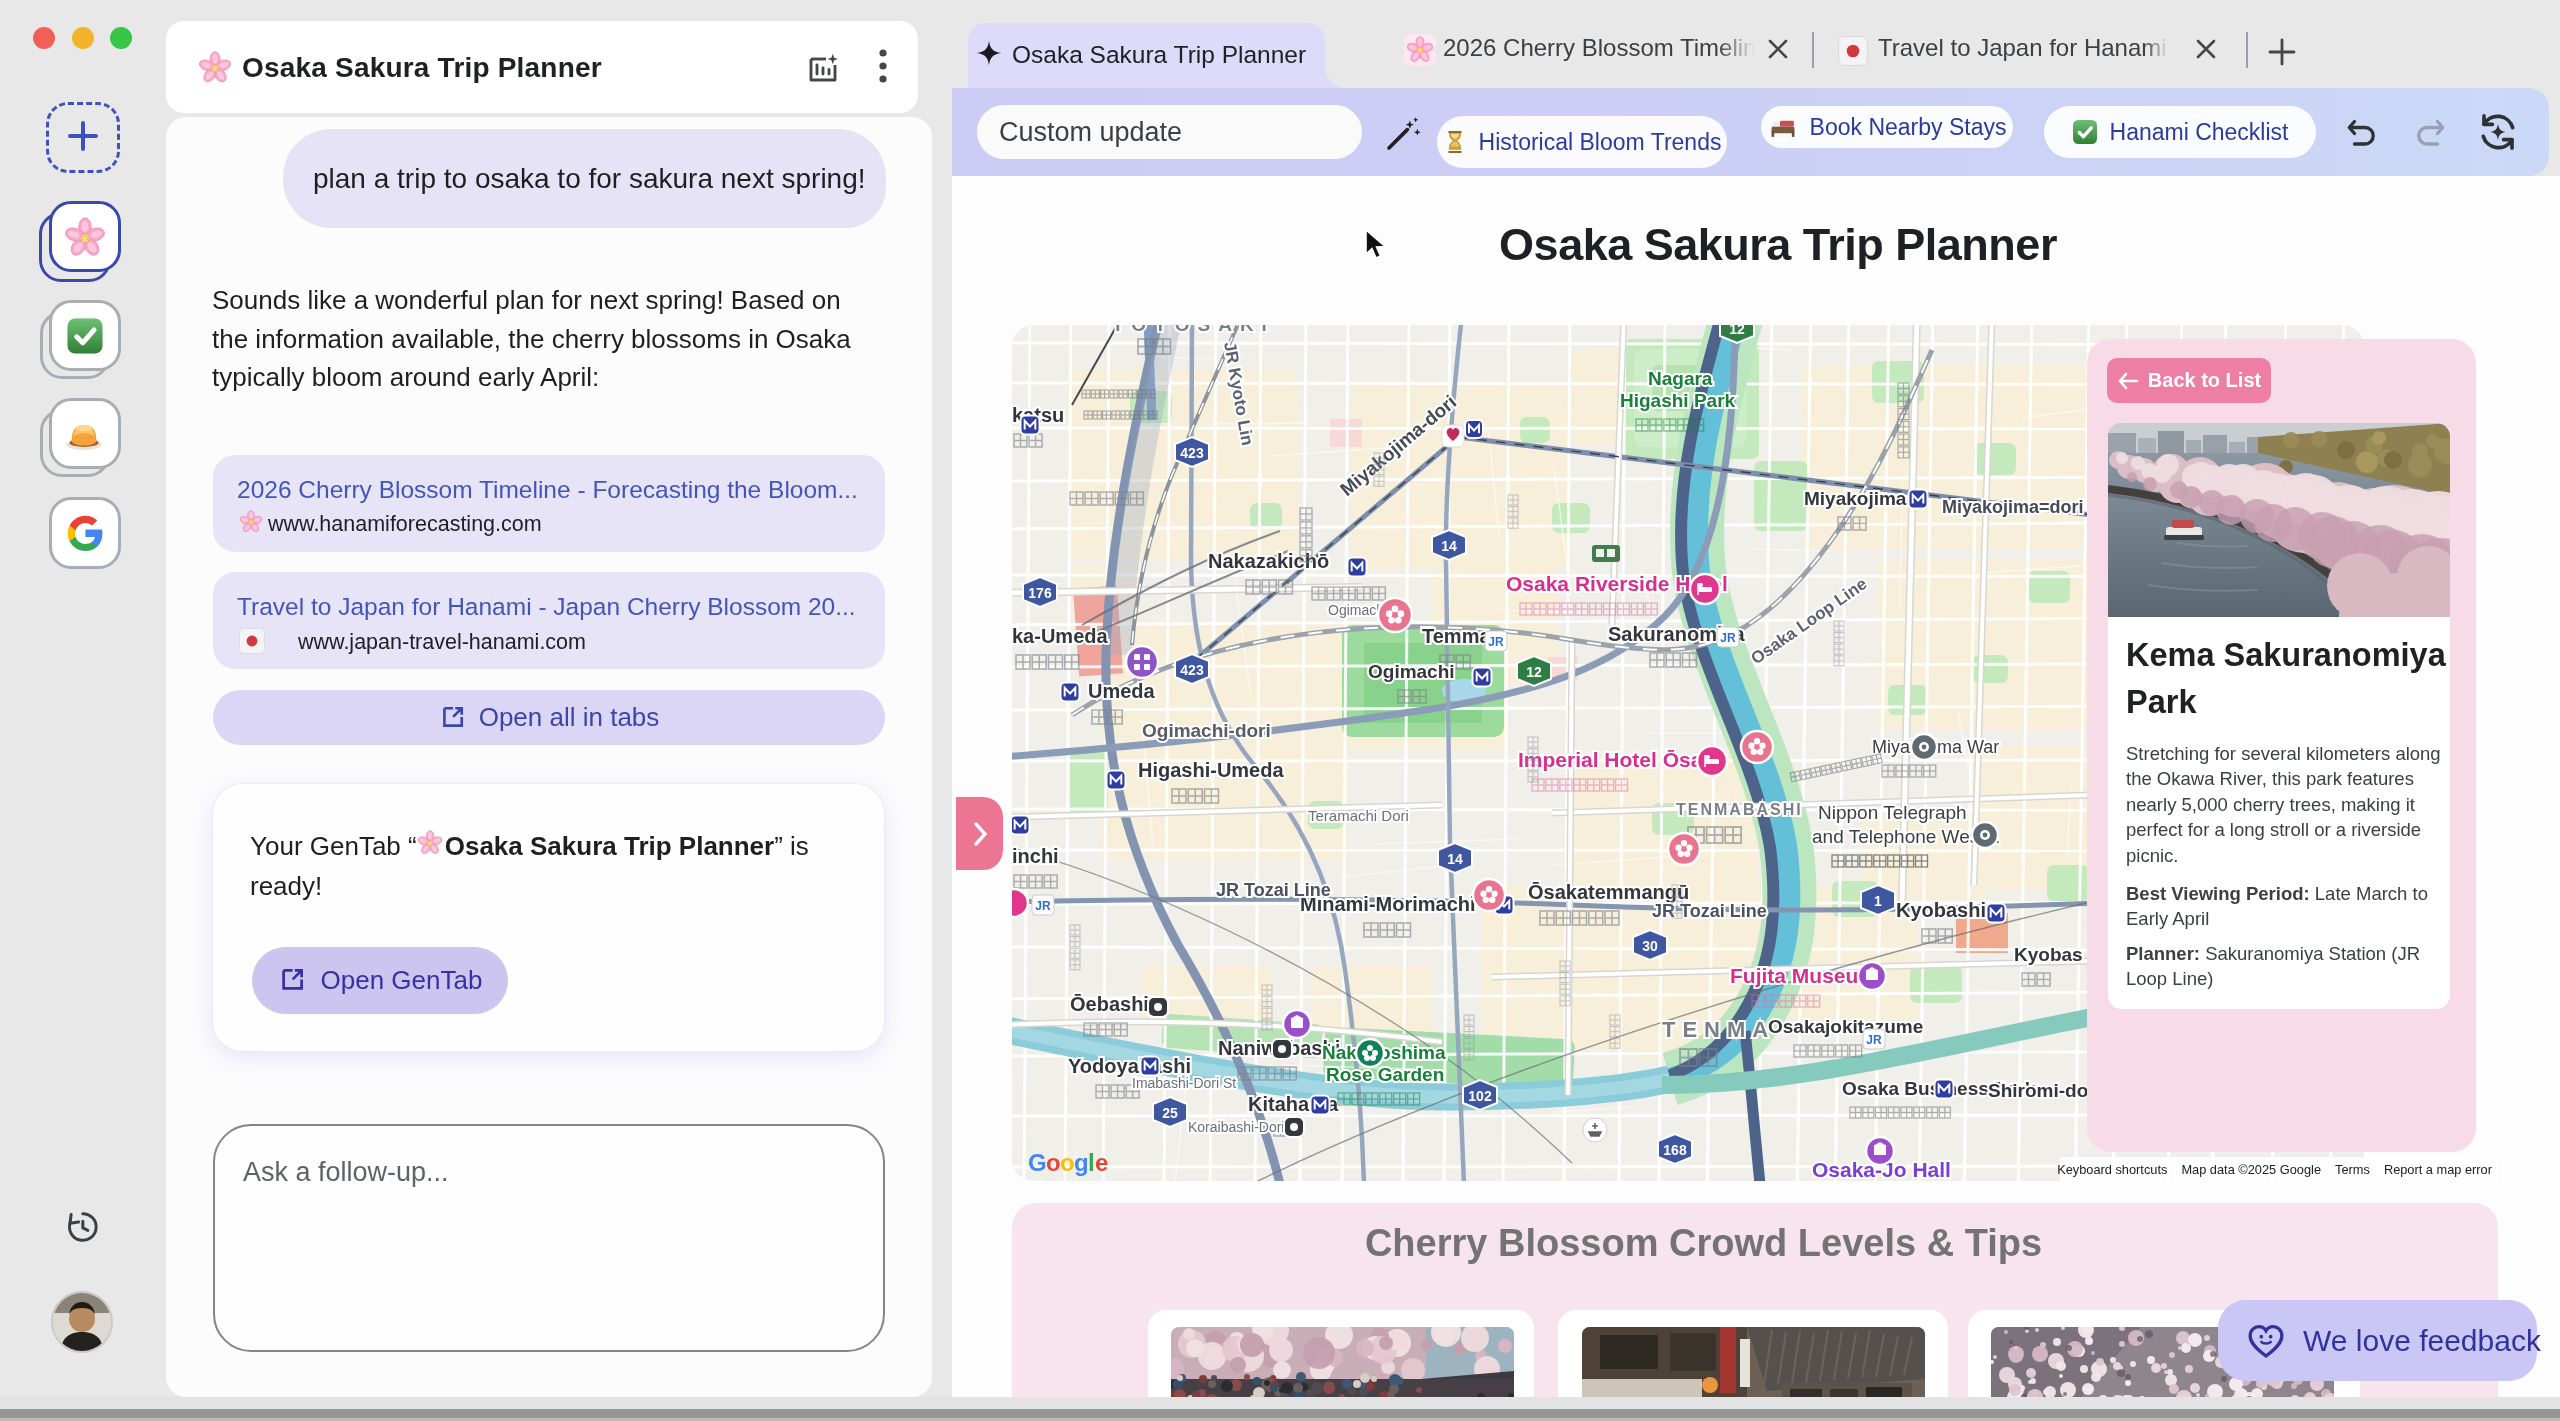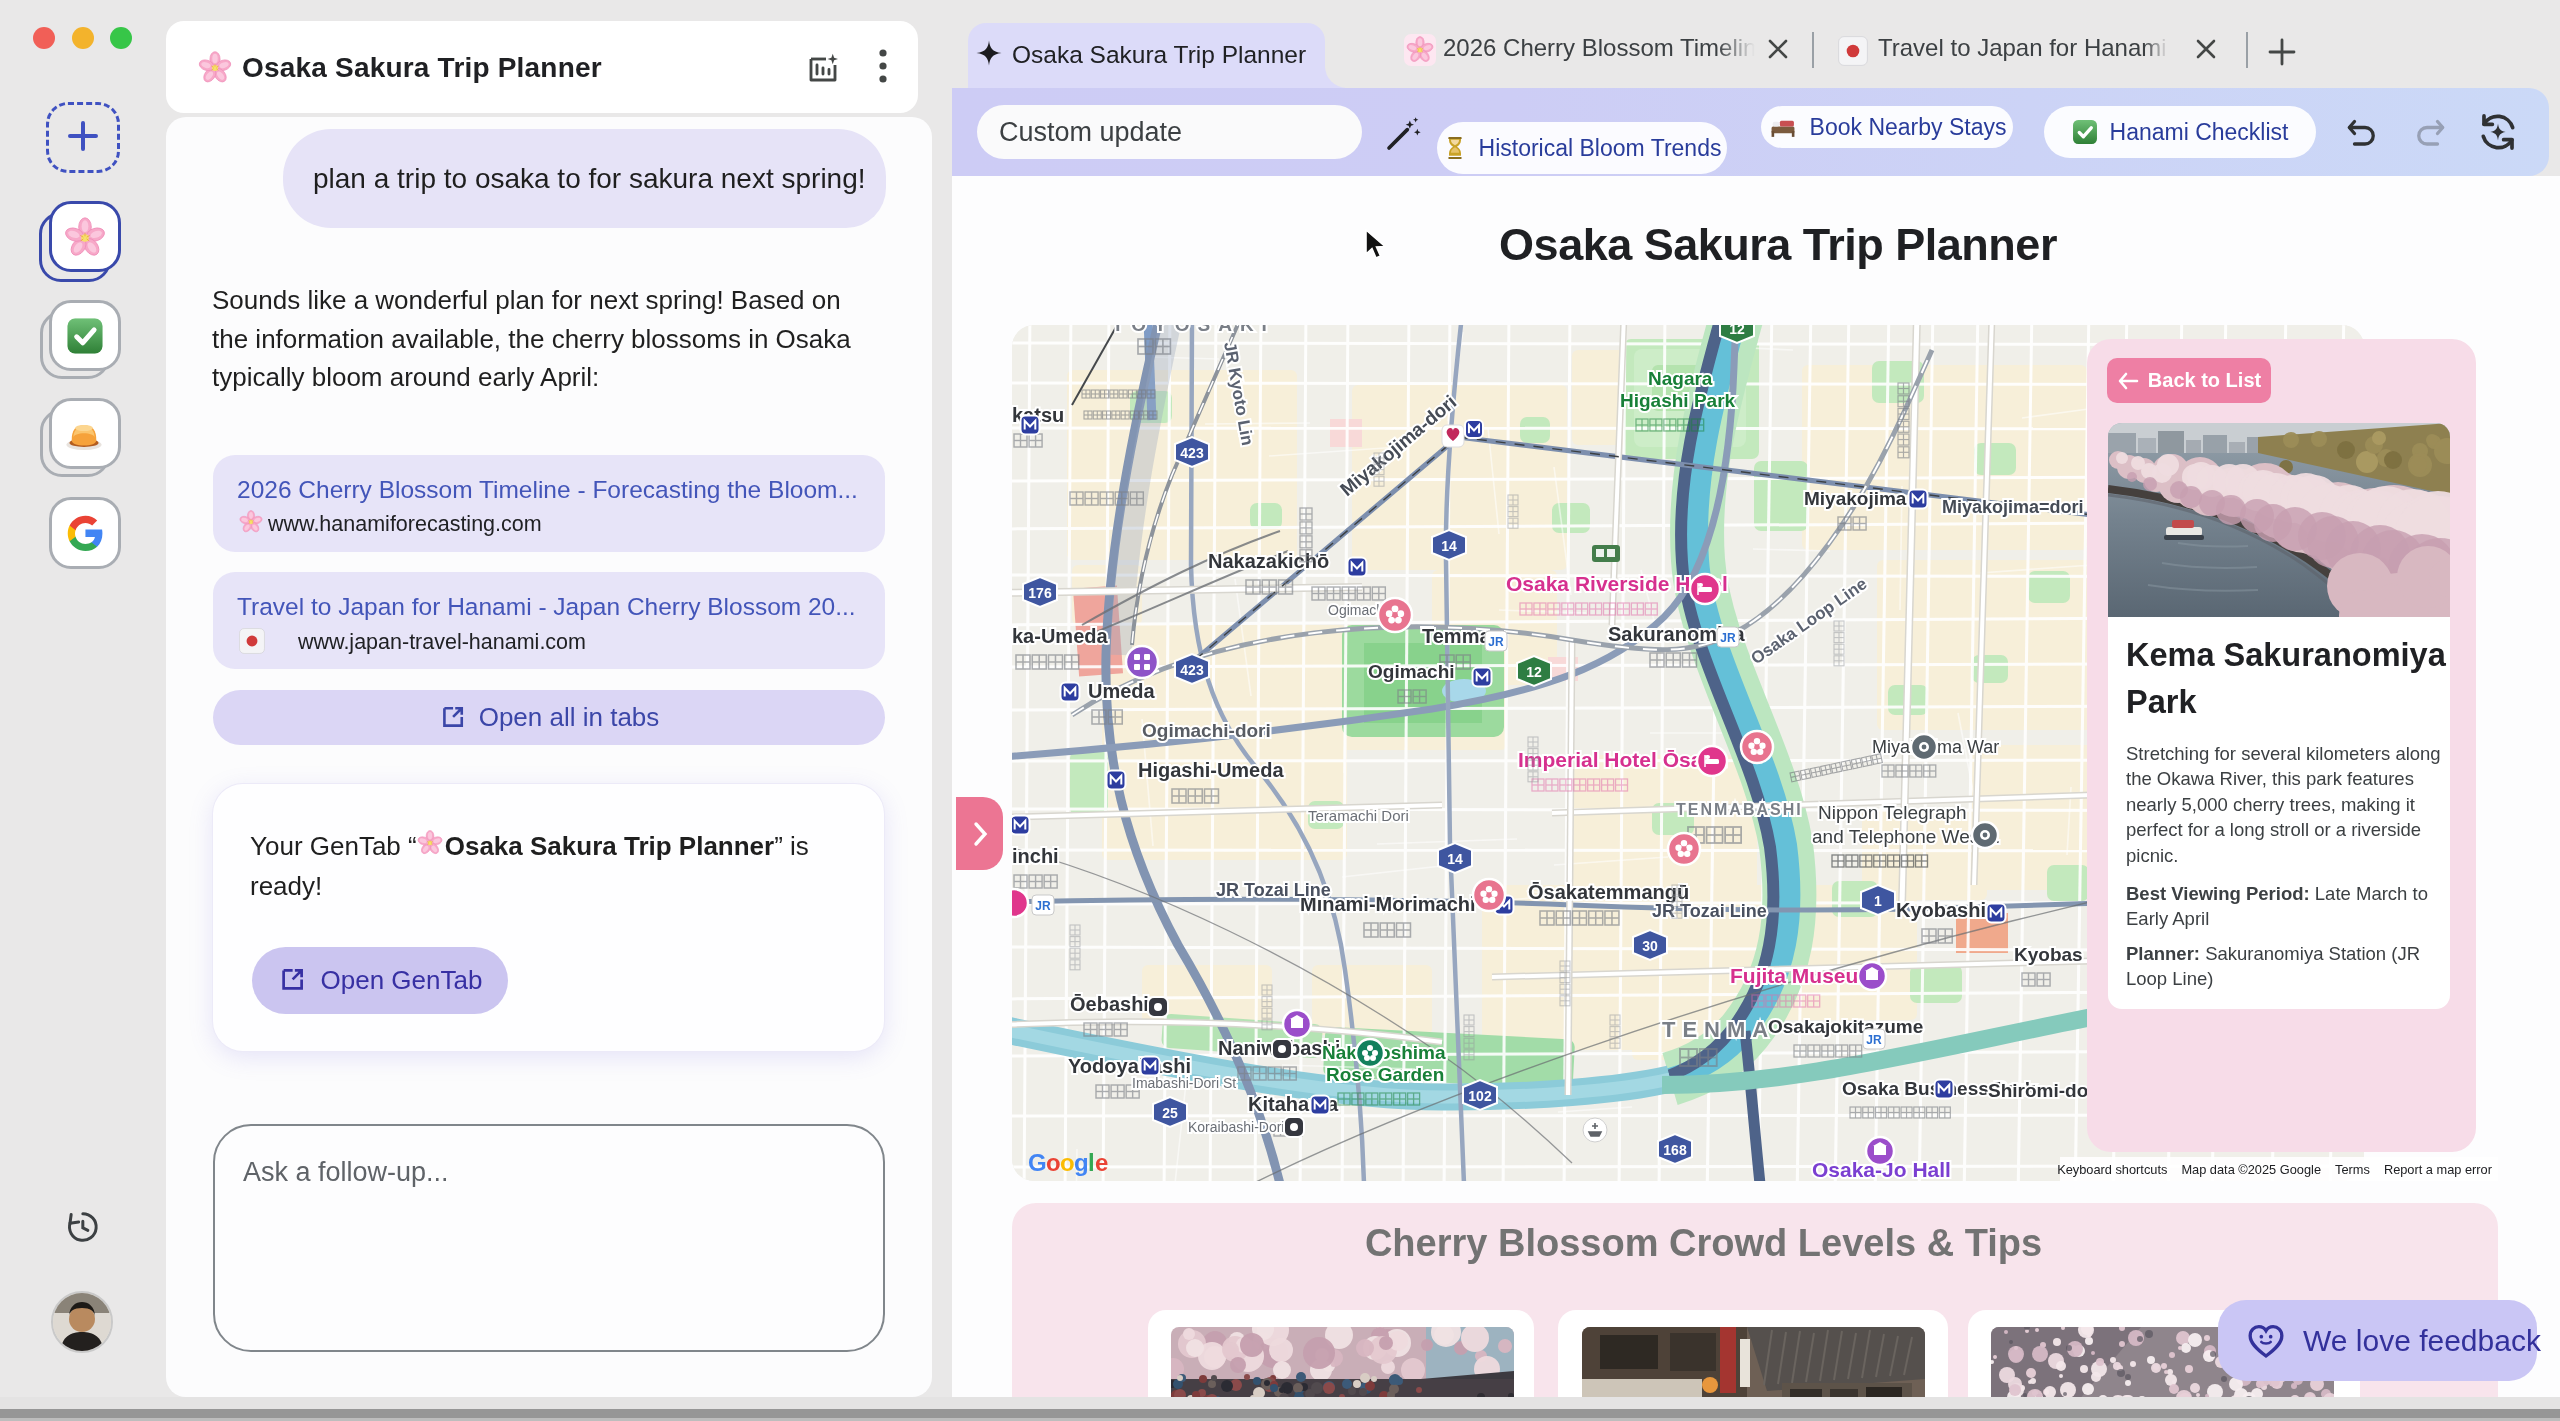--- a/index.html
+++ b/index.html
@@ -204,21 +204,21 @@
     </svg></div>
 <div class="abs" style="left:952px;top:88px;width:1597px;height:88px;background:linear-gradient(90deg,#cdccf5 0%,#cdcdf5 35%,#cbd9f7 100%);border-radius:0 20px 20px 0;z-index:4;"></div>
 <div class="abs" style="left:977px;top:105px;width:385px;height:54px;background:#fafafb;border-radius:27px;z-index:6;"></div>
 <div class="abs" style="left:999px;top:117px;font-size:27px;color:#3c4043;z-index:7;">Custom update</div>
 <div class="abs" style="left:1384px;top:113px;z-index:6;"><svg width="40" height="40" viewBox="0 0 24 24">
       <path d="M3 21 L14 10" stroke="#202124" stroke-width="2.2" stroke-linecap="round"></path>
       <path d="M15.5 4.5 l.7 1.8 1.8 .7 -1.8 .7 -.7 1.8 -.7 -1.8 -1.8 -.7 1.8 -.7 z" fill="#202124"></path>
       <path d="M20 9.5 l.55 1.4 1.45 .6 -1.45 .6 -.55 1.4 -.55 -1.4 -1.45 -.6 1.45 -.6 z" fill="#202124"></path>
       <path d="M19 2.5 l.45 1.15 1.15 .45 -1.15 .45 -.45 1.15 -.45 -1.15 -1.15 -.45 1.15 -.45 z" fill="#202124"></path>
     </svg></div>
-<div class="abs" style="left:1437px;top:122px;width:290px;height:52px;background:rgba(255,255,255,0.92);border-radius:26px;z-index:6;display:flex;align-items:center;justify-content:center;gap:12px;">
+<div class="abs" style="left:1437px;top:116px;width:290px;height:52px;background:rgba(255,255,255,0.92);border-radius:26px;z-index:6;display:flex;align-items:center;justify-content:center;gap:12px;">
     <span style="display:inline-block;width:24px;height:28px;"><svg width="24" height="28" viewBox="0 0 100 100">
         <use href="#hourg"></use>
       </svg></span>
     <span style="font-size:23px;color:#293c9b;white-space:nowrap;">Historical Bloom Trends</span>
   </div>
 <div class="abs" style="left:1761px;top:106px;width:252px;height:42px;background:rgba(255,255,255,0.92);border-radius:26px;z-index:6;display:flex;align-items:center;justify-content:center;gap:12px;">
     <span style="display:inline-block;width:30px;height:26px;"><svg width="30" height="26" viewBox="0 0 100 100">
         <use href="#bed"></use>
       </svg></span>
     <span style="font-size:23px;color:#293c9b;white-space:nowrap;">Book Nearby Stays</span>

